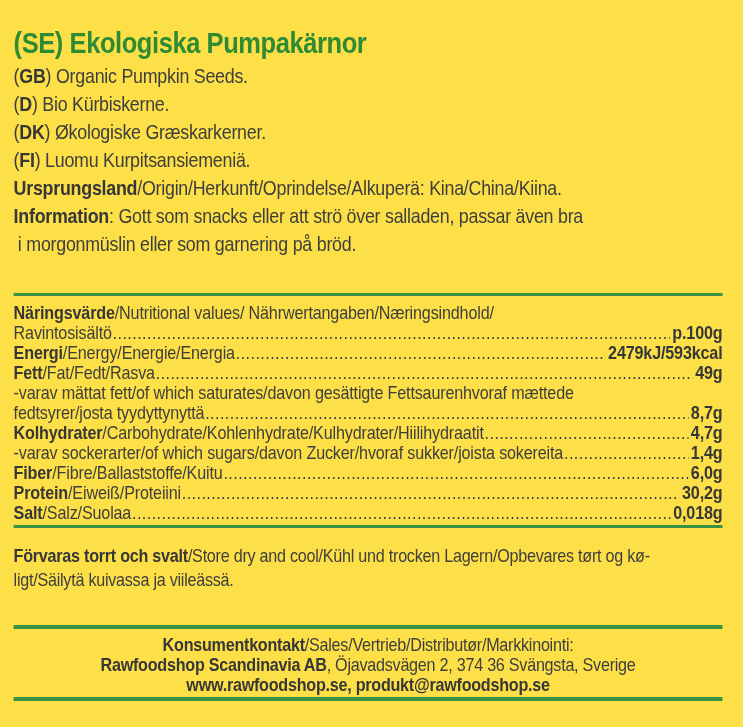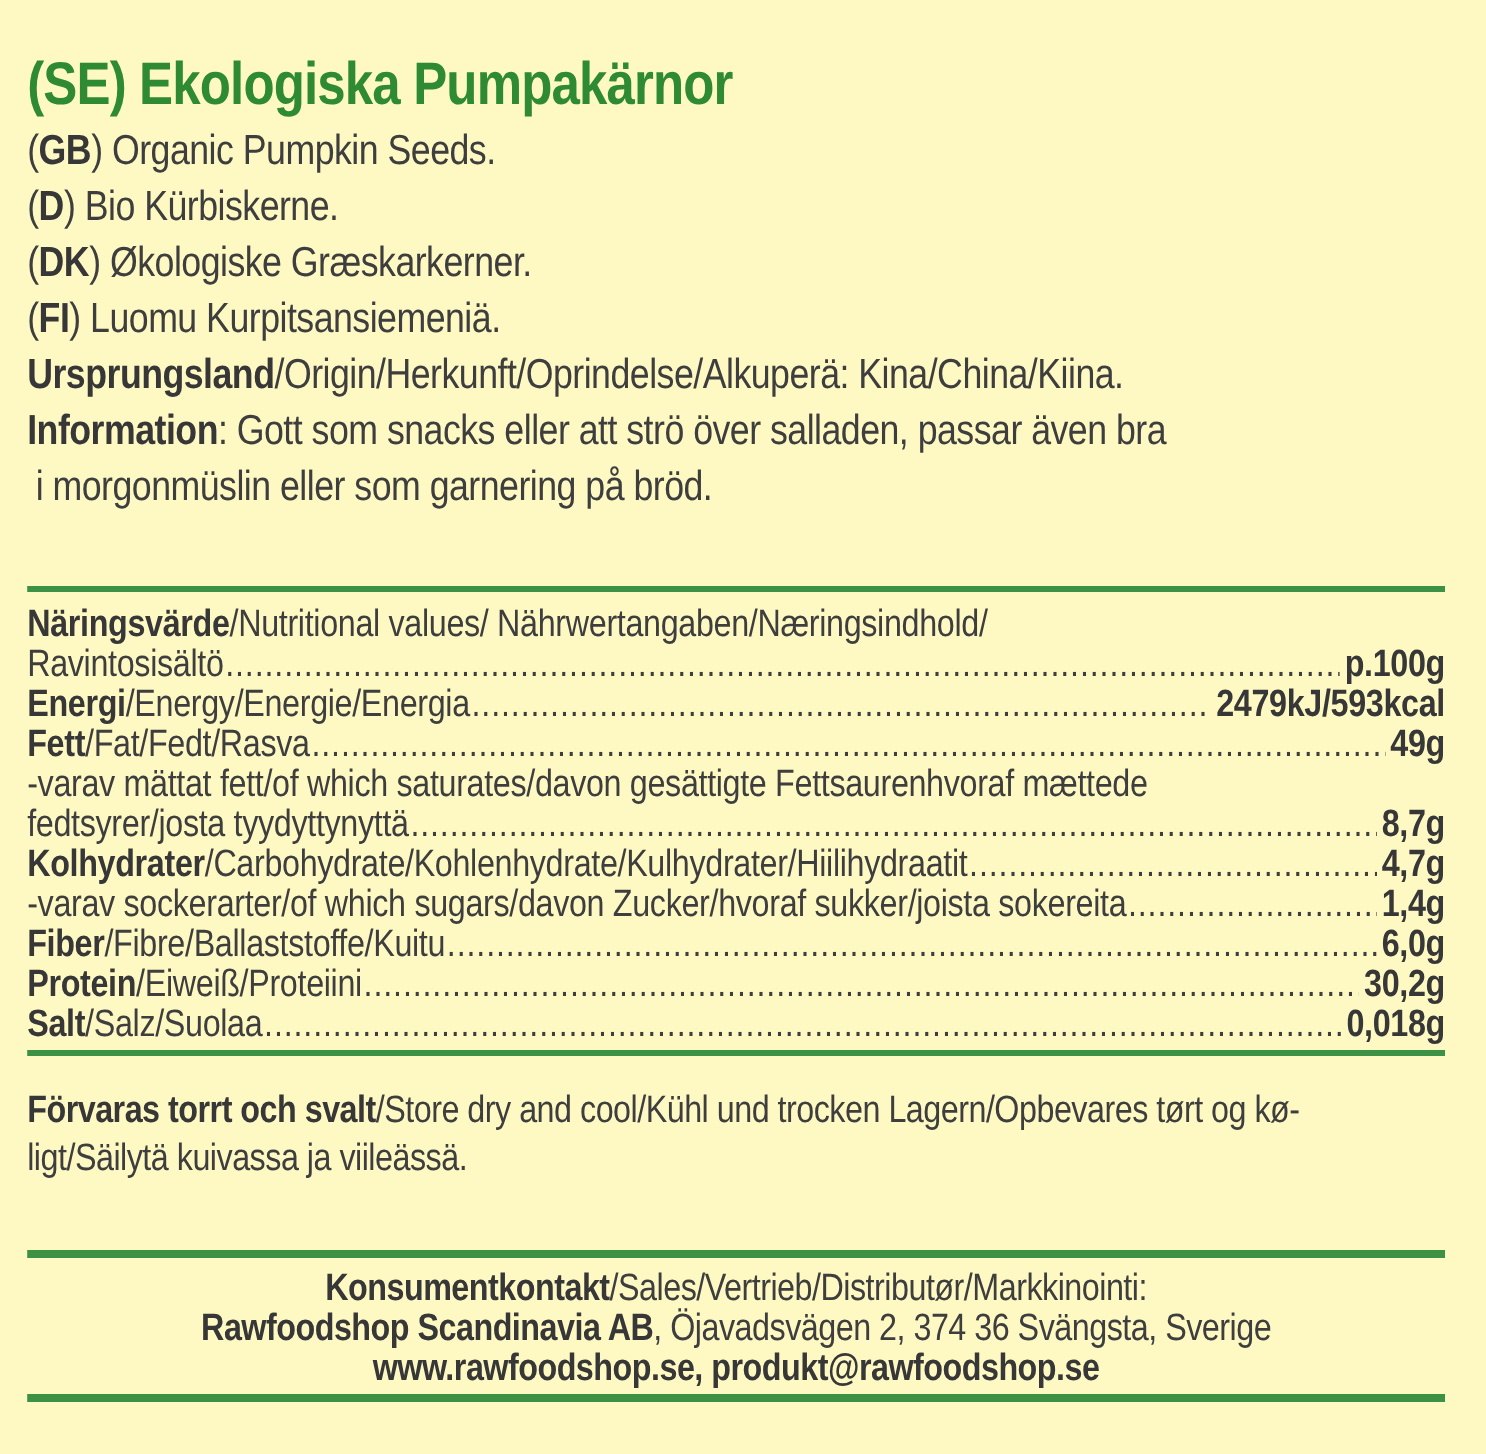--- a/index.html
+++ b/index.html
@@ -1,19 +1,19 @@
 <!DOCTYPE html>
 <html style="--accent: #2e8b33; --rule: #3c9145;"><head>
 <meta charset="utf-8">
 <style>
   html,body { margin:0; padding:0; background:#ffffff; }
   .sheet {
     position:relative;
     width:743px; height:727px;
-    background:#fef9c3;
+    background:#fde047;
     overflow:hidden;
     font-family:"Liberation Sans","DejaVu Sans",sans-serif;
     color:#3e3e3e;
   }
   
   .scale {
     width:874px;
     transform:scaleX(0.85);
     transform-origin:0 0;
     box-sizing:border-box;

